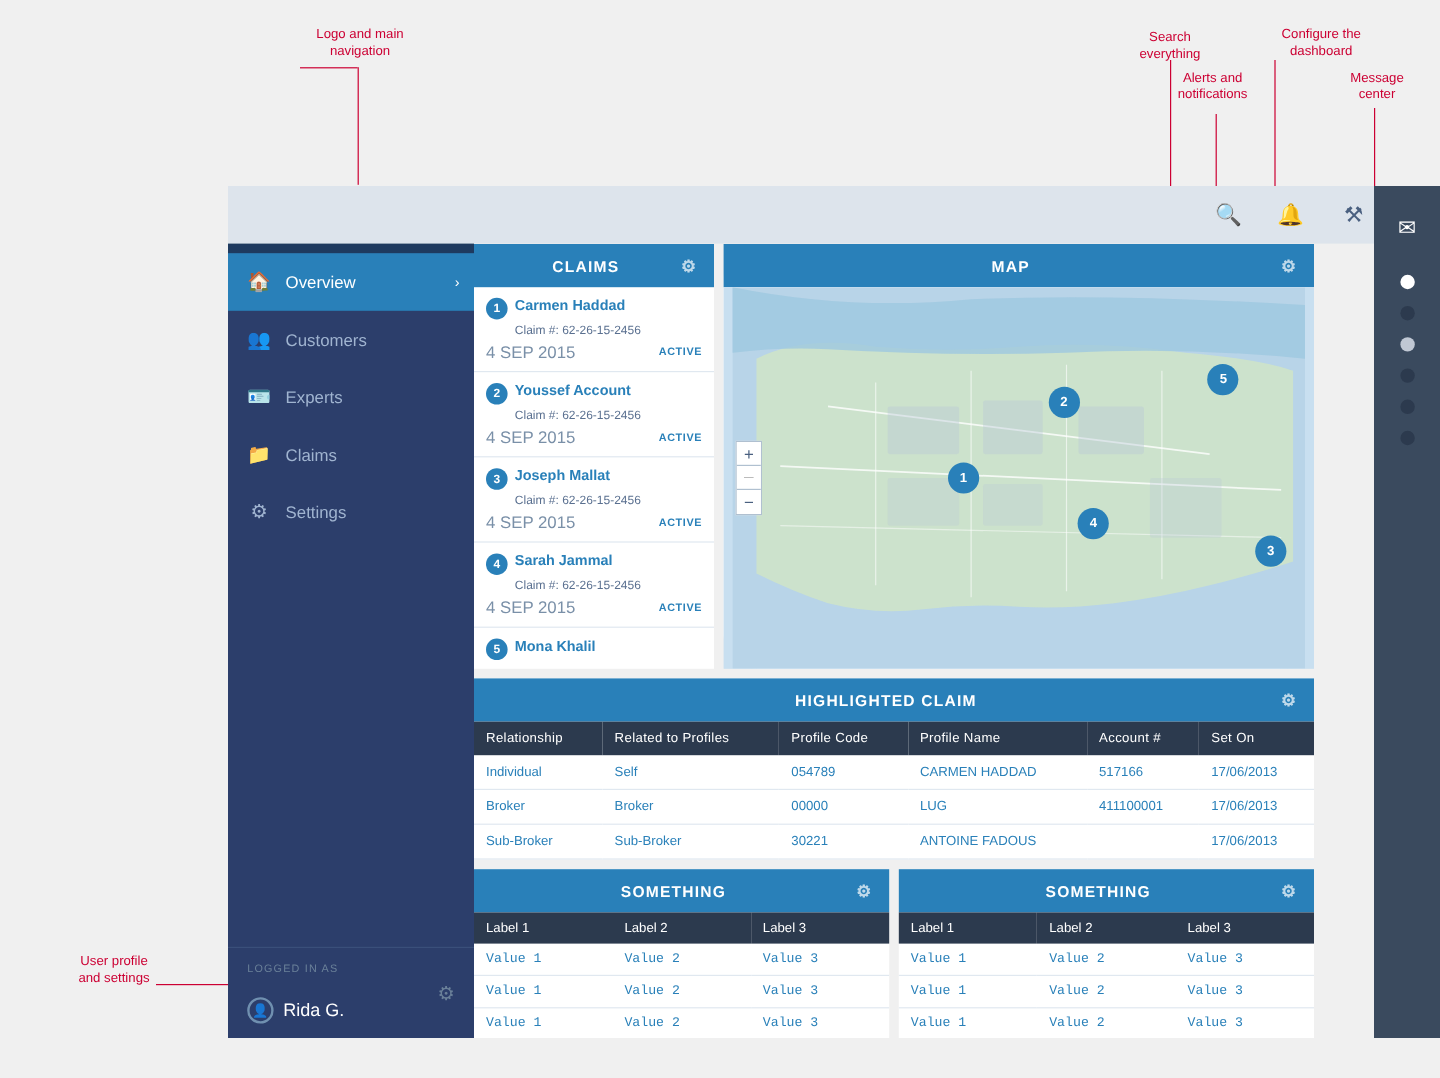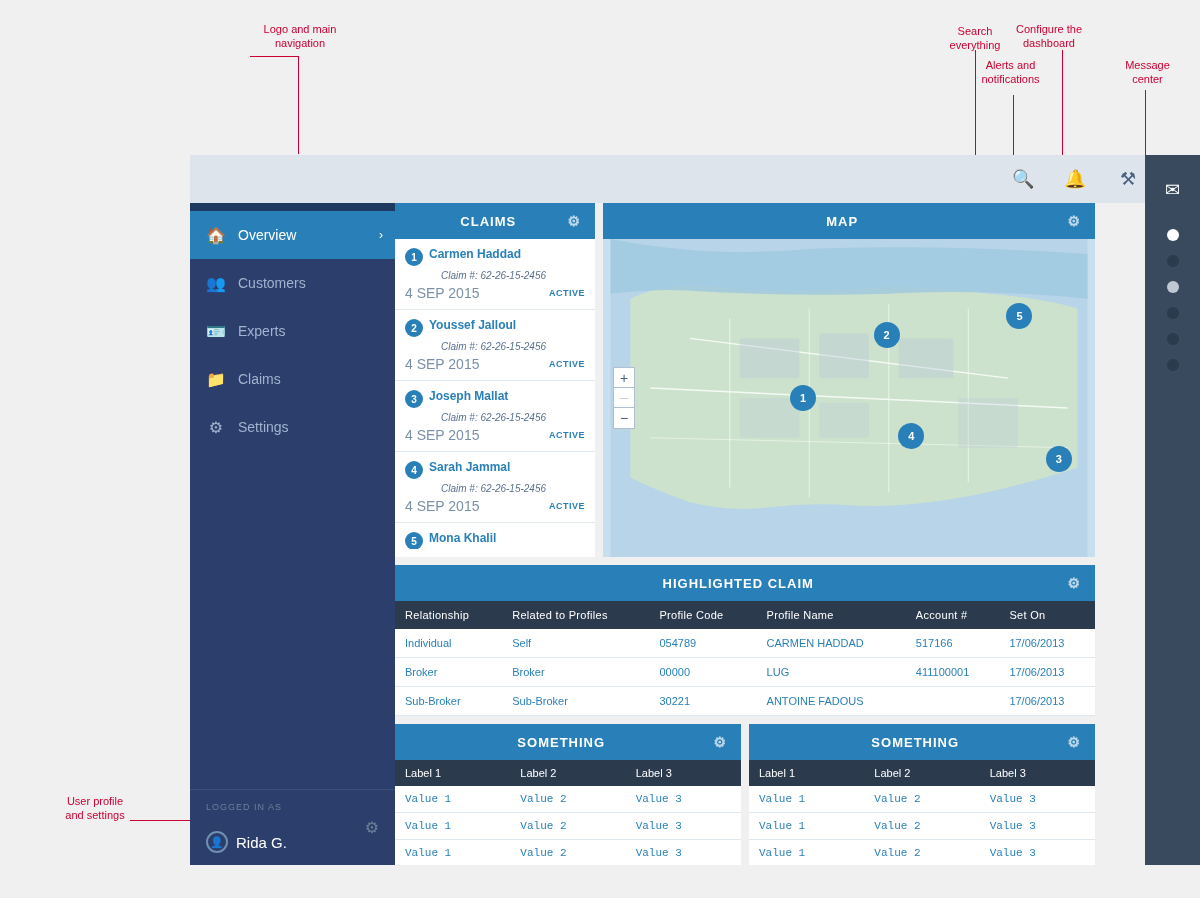--- a/index.html
+++ b/index.html
@@ -241,22 +241,21 @@
       margin-top: 1px;
     }
     .claim-name {
       color: #2980b9;
       font-size: 12px;
       font-weight: bold;
     }
     .claim-id {
       color: #5a7090;
       font-size: 10px;
-      margin-left: 36px;
-      font-style: italic;
+      margin-left: 24px;
     }
     .claim-footer {
       display: flex;
       justify-content: space-between;
       align-items: center;
       margin-top: 4px;
     }
     .claim-date { color: #7a90a8; font-size: 14px; }
     .claim-status {
       color: #2980b9;
@@ -391,21 +390,21 @@
 
 <div class="annotation" style="left: 245px; top: 22px; width: 110px; white-space: pre-line;">Logo and main
 navigation</div>
 <div class="annotation-line" style="left:298px; top:56px; width:1px; height:98px;"></div>
 <div class="annotation-line" style="left:250px; top:56px; width:48px; height:1px;"></div>
 
 <div class="annotation" style="left: 935px; top: 24px; width: 80px; white-space: pre-line;">Search
 everything</div>
 <div class="annotation-line" style="left:975px; top:50px; width:1px; height:105px;"></div>
 
-<div class="annotation" style="left: 1004px; top: 22px; width: 90px; white-space: pre-line;">Configure the
+<div class="annotation" style="left: 1056px; top: 22px; width: 90px; white-space: pre-line;">Configure the
 dashboard</div>
 <div class="annotation-line" style="left:1062px; top:50px; width:1px; height:105px;"></div>
 
 <div class="annotation" style="left: 963px; top: 58px; width: 95px; white-space: pre-line;">Alerts and
 notifications</div>
 <div class="annotation-line" style="left:1013px; top:95px; width:1px; height:60px;"></div>
 
 <div class="annotation" style="left: 1110px; top: 58px; width: 75px; white-space: pre-line;">Message
 center</div>
 <div class="annotation-line" style="left:1145px; top:90px; width:1px; height:65px;"></div>
@@ -497,21 +496,21 @@
           <div class="claim-id">Claim #: 62-26-15-2456</div>
           <div class="claim-footer">
             <span class="claim-date">4 SEP 2015</span>
             <span class="claim-status">ACTIVE</span>
           </div>
         </div>
 
         <div class="claim-item">
           <div class="claim-top">
             <div class="claim-number">2</div>
-            <div class="claim-name">Youssef Jalloul</div>
+            <div class="claim-name">Youssef Account</div>
           </div>
           <div class="claim-id">Claim #: 62-26-15-2456</div>
           <div class="claim-footer">
             <span class="claim-date">4 SEP 2015</span>
             <span class="claim-status">ACTIVE</span>
           </div>
         </div>
 
         <div class="claim-item">
           <div class="claim-top">

